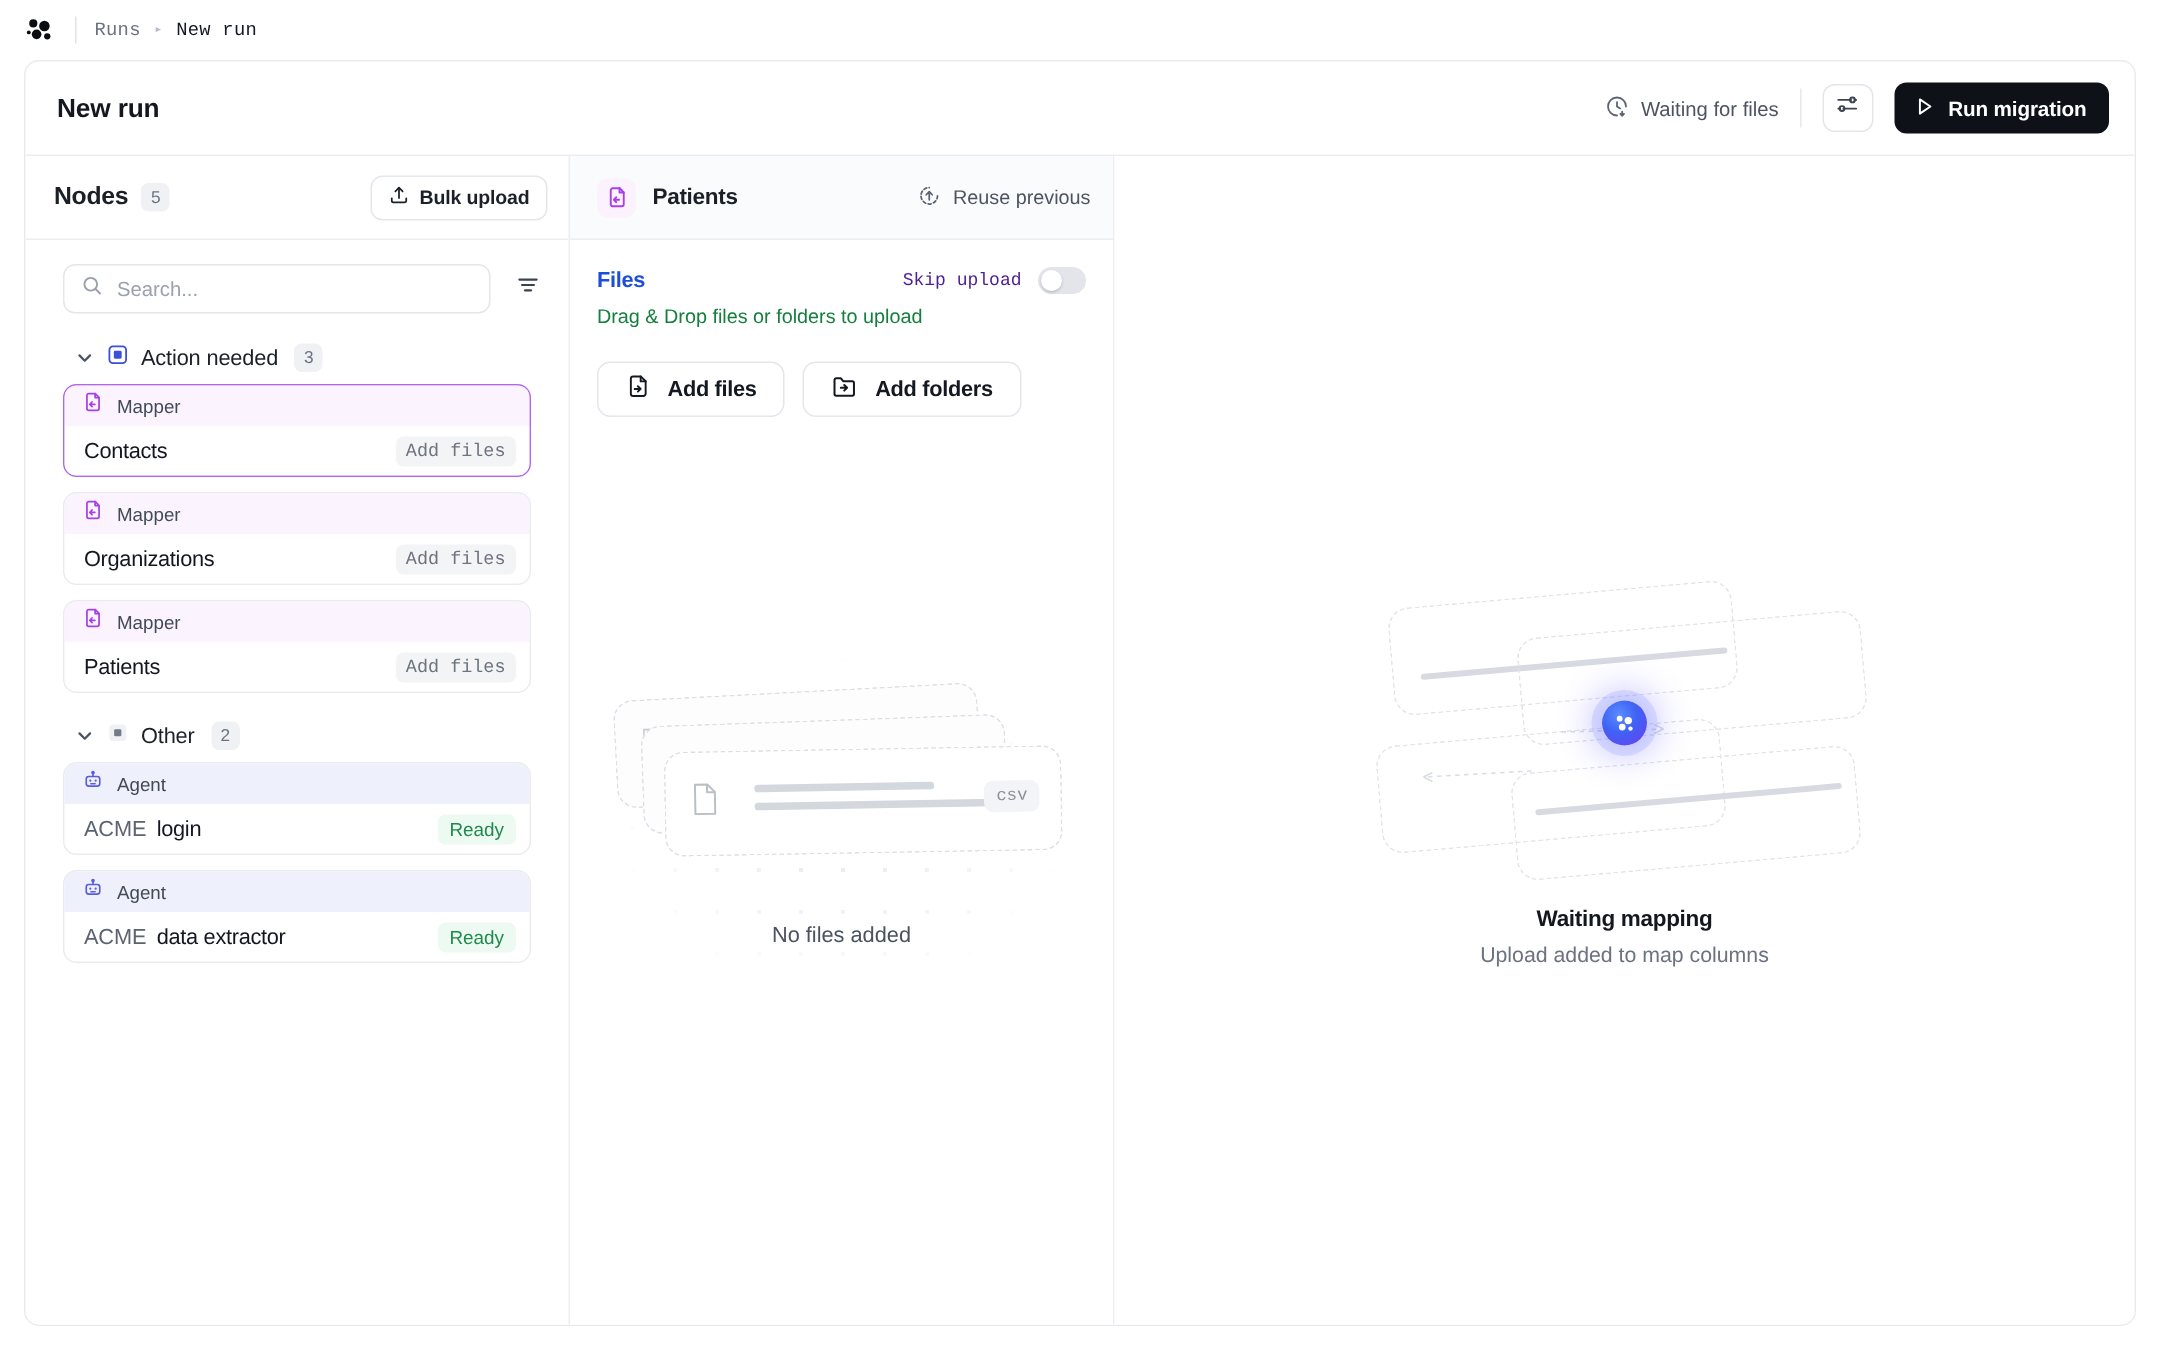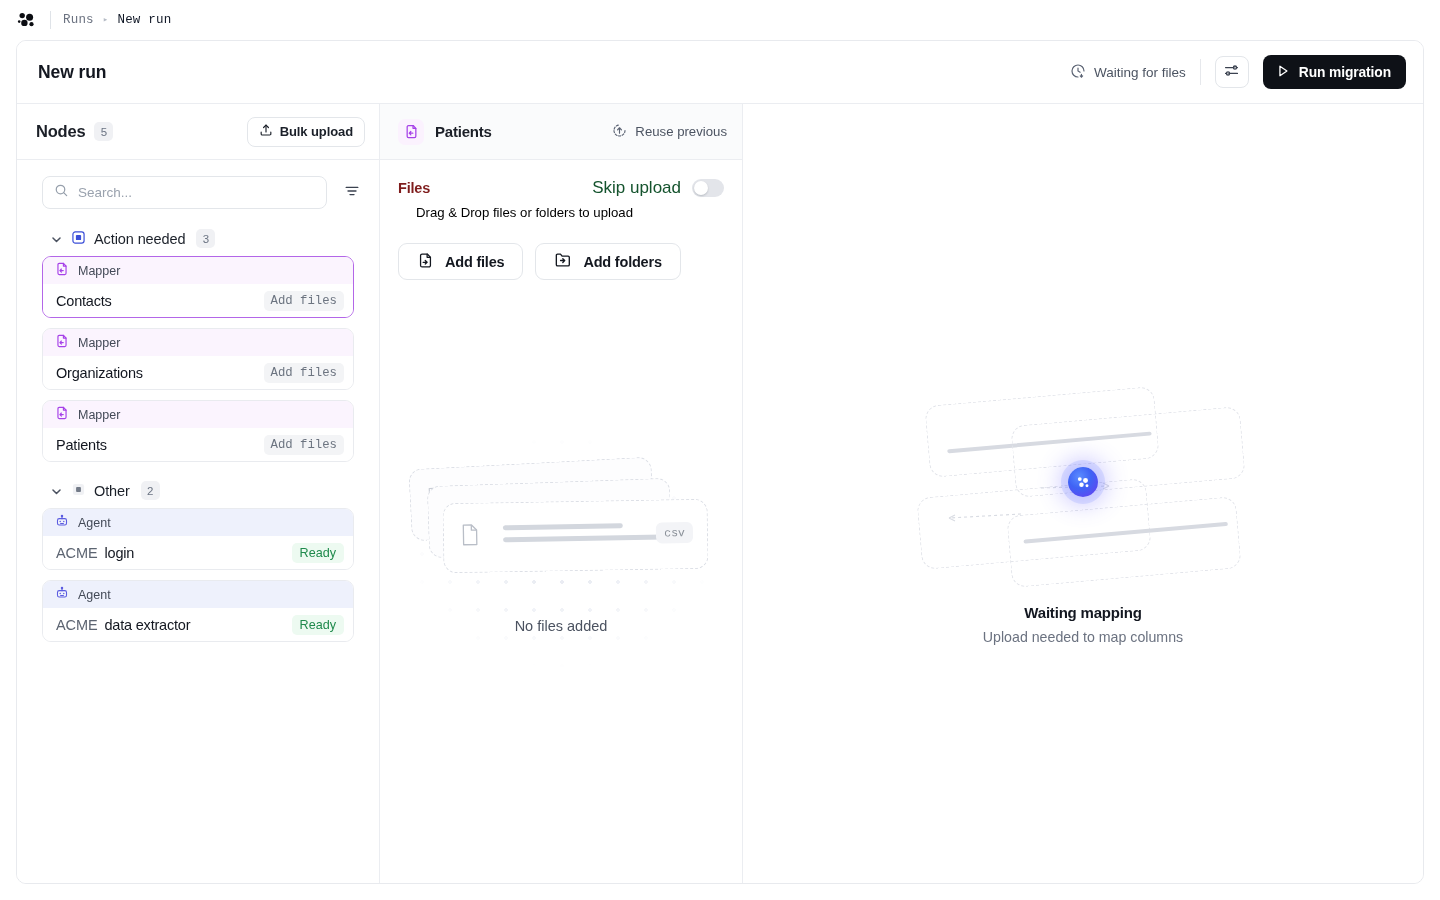--- a/index.html
+++ b/index.html
@@ -118,27 +118,27 @@
   }
   .mapper-ico-box {
     width:26px; height:26px; border-radius:7px; background:#fbf2fe;
     display:flex; align-items:center; justify-content:center; flex:none; margin-right:11px;
   }
   .mid-title { font-size:15px; font-weight:700; letter-spacing:-.2px; }
   .reuse-btn { margin-left:auto; display:flex; align-items:center; gap:8px; font-size:13.2px; color:#4c5462; }
 
   .files-block { padding:18px 18px 0 18px; }
   .files-row { display:flex; align-items:center; }
-  .files-label { font-size:14.5px; font-weight:700; letter-spacing:-.2px; color:#7f1d1d; }
+  .files-label { font-size:14.5px; font-weight:700; letter-spacing:-.2px; color:#1d4ed8; }
   .skip-wrap { margin-left:auto; display:flex; align-items:center; gap:11px; }
-  .skip-label { font-size:17px; color:#14532d; }
+  .skip-label { font-size:12px; color:#4c1d95;font-family:Liberation Mono, monospace; }
   .toggle { width:32px; height:18px; border-radius:9px; background:#e3e5ea; position:relative; }
   .toggle .knob { position:absolute; top:2px; left:2px; width:14px; height:14px; border-radius:50%;
     background:#fff; box-shadow:0 1px 2px rgba(16,24,40,.2); }
-  .drag-hint { margin-top:7px; font-size:13.2px; color:#000000;margin-left:18px; }
+  .drag-hint { margin-top:7px; font-size:13.2px; color:#15803d; }
   .add-btns { display:flex; gap:12px; margin-top:23px; }
   .add-btn {
     height:37px; border:1px solid #e3e6ea; border-radius:9px; background:#fff;
     display:flex; align-items:center; gap:11px; padding:0 18px;
     font-size:14.5px; font-weight:700; letter-spacing:-.2px; color:#141820;
   }
 
   
   .empty-mid { position:relative; flex:1; overflow:hidden; }
   .dotgrid {
@@ -533,19 +533,19 @@
             <div class="logo-orb">
               <svg width="17" height="17" viewBox="0 0 22 22">
                 <circle cx="6.2" cy="6.6" r="2.5" fill="#fff"></circle>
                 <circle cx="13.6" cy="8.3" r="3.2" fill="#fff"></circle>
                 <circle cx="8.4" cy="13.9" r="2.9" fill="#fff"></circle>
                 <circle cx="15.5" cy="15.2" r="1.9" fill="#fff"></circle>
               </svg>
             </div>
           </div>
           <div class="cap-title">Waiting mapping</div>
-          <div class="cap-sub">Upload needed to map columns</div>
+          <div class="cap-sub">Upload added to map columns</div>
         </div>
       </div>
 
     </div>
   </div>
 </div>
 
 </body></html>

